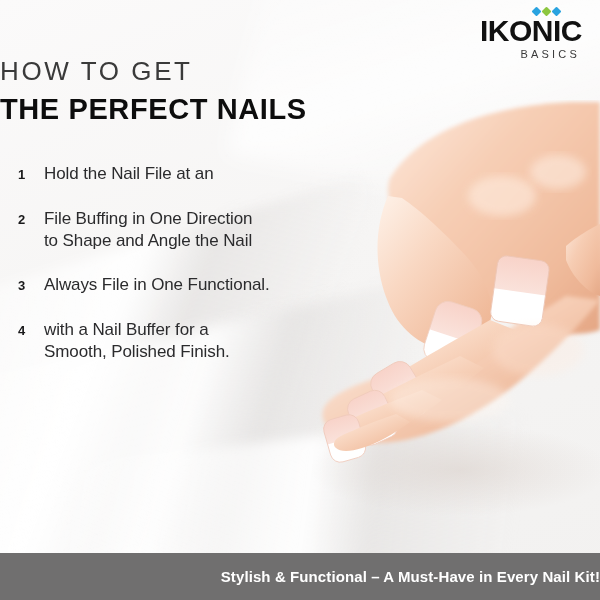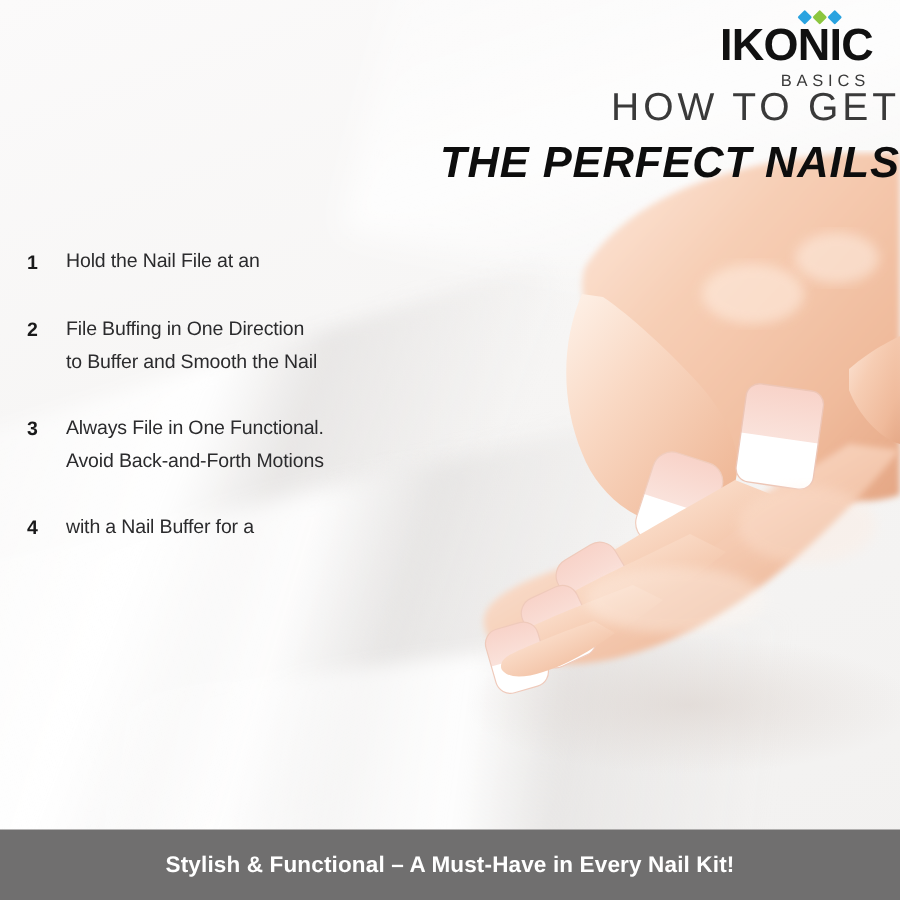--- a/index.html
+++ b/index.html
@@ -105,37 +105,36 @@
     margin-top: 3px;
     margin-right: 2px;
   }
 
   
   #heading-block {
     position: absolute;
     top: 58px;
     left: 0;
     width: 600px;
-    text-align: right;
+    text-align: left;
   }
   #title-light {
     font-size: 26px;
     font-weight: 300;
     letter-spacing: 2.6px;
     color: #3a3a3a;
     line-height: 1.05;
   }
   #title-bold {
     font-size: 29px;
     font-weight: bold;
     letter-spacing: 0.6px;
     color: #0d0d0d;
     line-height: 1.05;
     margin-top: 9px;
-    font-style: italic;
   }
 
   
   #steps {
     position: absolute;
     top: 163px;
     left: 18px;
     width: 330px;
   }
   .step {
@@ -147,21 +146,21 @@
     width: 26px;
     flex: 0 0 26px;
     font-size: 13px;
     font-weight: bold;
     color: #19191a;
     line-height: 22px;
     padding-top: 1px;
     text-align: left;
   }
   .step-text {
-    font-size: 13px;
+    font-size: 17px;
     font-weight: normal;
     color: #2b2b2d;
     line-height: 22px;
     letter-spacing: -0.1px;
   }
   .step-text span {
     display: block;
     white-space: nowrap;
   }
 
@@ -178,21 +177,21 @@
   
   #banner {
     position: absolute;
     left: 0;
     bottom: 0;
     width: 600px;
     height: 47px;
     background: #706f6f;
     display: flex;
     align-items: center;
-    justify-content: center;
+    justify-content: flex-end;
   }
   #banner-text {
     color: #ffffff;
     font-size: 15px;
     font-weight: bold;
     letter-spacing: 0.1px;
   }
 </style>
 </head>
 <body>
@@ -327,36 +326,36 @@
       <div class="step-num">1</div>
       <div class="step-text">
         <span>Hold the Nail File at an</span>
       </div>
     </div>
 
     <div class="step">
       <div class="step-num">2</div>
       <div class="step-text">
         <span>File Buffing in One Direction</span>
-        <span>to Buffer and Smooth the Nail</span>
+        <span>to Shape and Angle the Nail</span>
       </div>
     </div>
 
     <div class="step">
       <div class="step-num">3</div>
       <div class="step-text">
         <span>Always File in One Functional.</span>
-        <span>Avoid Back-and-Forth Motions</span>
       </div>
     </div>
 
     <div class="step">
       <div class="step-num">4</div>
       <div class="step-text">
         <span>with a Nail Buffer for a</span>
+        <span>Smooth, Polished Finish.</span>
       </div>
     </div>
 
   </div>
 
   <div id="banner">
     <div id="banner-text">Stylish &amp; Functional – A Must-Have in Every Nail Kit!</div>
   </div>
 
 </div>

